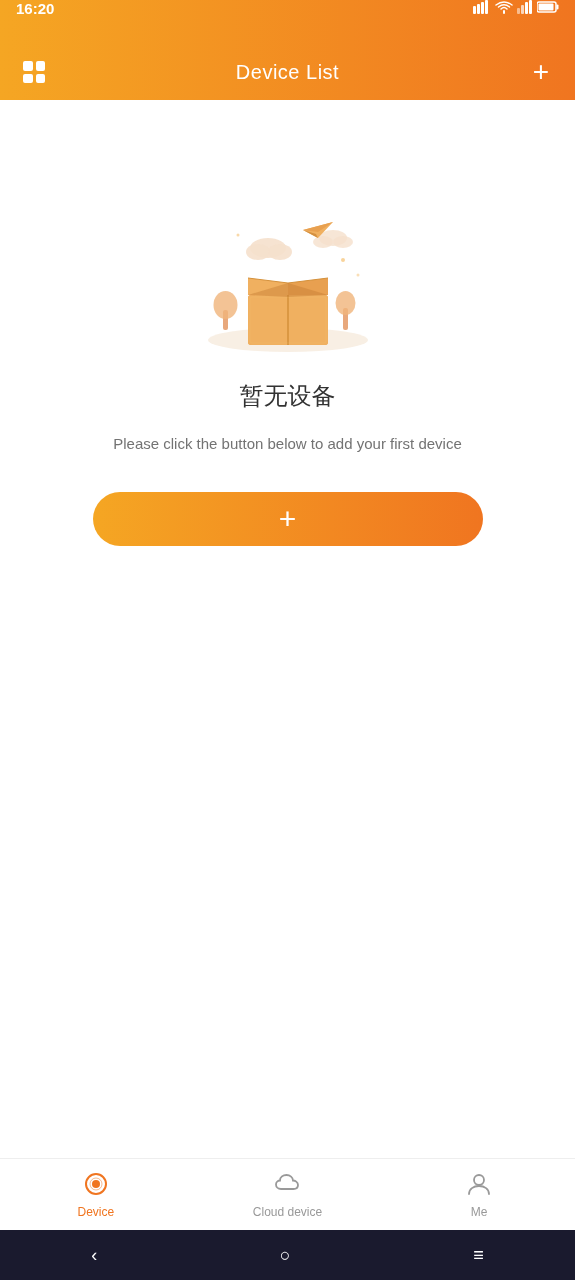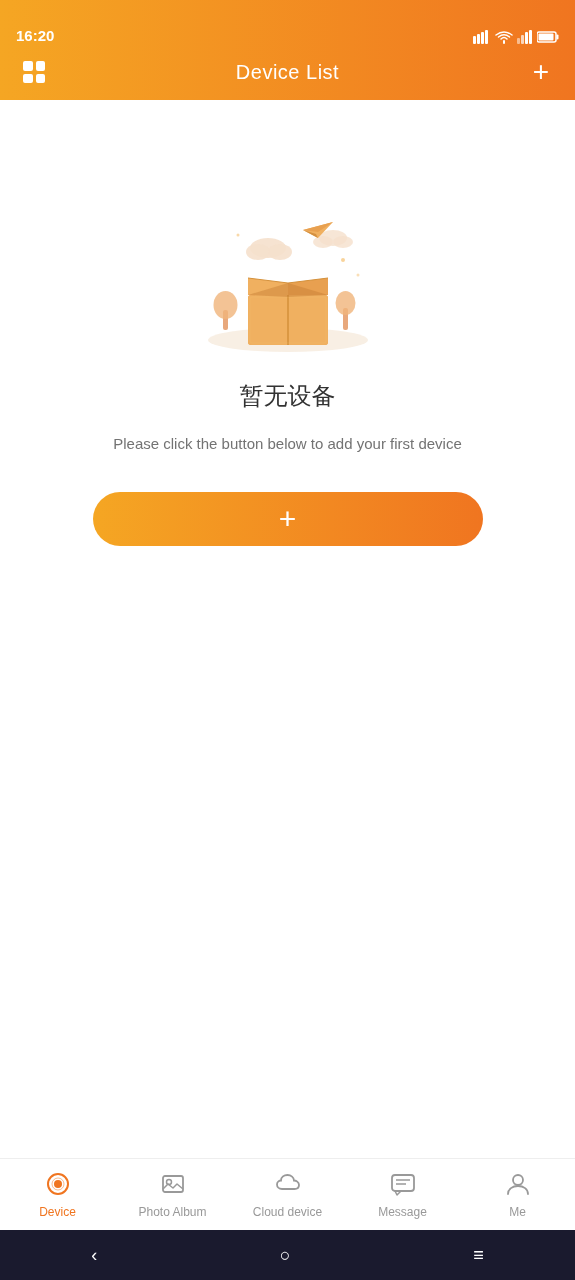--- a/index.html
+++ b/index.html
@@ -12,21 +12,21 @@
       overflow: hidden;
       position: relative;
     }
 
     
     .status-bar {
       width: 100%;
       height: 44px;
       background: linear-gradient(to right, #f5a623, #f07520);
       display: flex;
-      align-items: flex-end;
+      align-items: flex-start;
       justify-content: space-between;
       padding: 0 16px;
     }
     .status-time {
       color: white;
       font-size: 15px;
       font-weight: 600;
     }
     .status-icons {
       display: flex;
@@ -298,51 +298,30 @@
     <div class="nav-icon">
       <svg width="26" height="26" viewBox="0 0 26 26" fill="none">
         <circle cx="13" cy="13" r="10" stroke="#f07520" stroke-width="2" fill="none"></circle>
         <circle cx="13" cy="13" r="4" fill="#f07520"></circle>
         <circle cx="13" cy="13" r="6" stroke="#f07520" stroke-width="1" fill="none" opacity="0.5"></circle>
       </svg>
     </div>
     <span class="nav-label" style="color:#f07520;">Device</span>
   </div>
 
-  <div class="nav-item">
-    <div class="nav-icon">
-      <svg width="26" height="26" viewBox="0 0 26 26" fill="none">
-        <rect x="3" y="5" width="20" height="16" rx="2" stroke="#999" stroke-width="1.8" fill="none"></rect>
-        <circle cx="9" cy="11" r="2.5" stroke="#999" stroke-width="1.5" fill="none"></circle>
-        <path d="M3 18 L8 13 L13 17 L17 13 L23 18" stroke="#999" stroke-width="1.5" fill="none" stroke-linejoin="round"></path>
-      </svg>
-    </div>
-    <span class="nav-label">Photo Album</span>
-  </div>
 
   <div class="nav-item">
     <div class="nav-icon">
       <svg width="26" height="26" viewBox="0 0 26 26" fill="none">
         <path d="M7 18 C4 18 2 16 2 13.5 C2 11 4 9.5 6 9.5 C6 6 9 4 12.5 4 C16 4 19 6.5 19 9.5 C21 9.5 24 11 24 14 C24 17 21.5 18 19.5 18 Z" stroke="#999" stroke-width="1.8" fill="none"></path>
       </svg>
     </div>
     <span class="nav-label">Cloud device</span>
   </div>
 
-  <div class="nav-item">
-    <div class="nav-icon">
-      <svg width="26" height="26" viewBox="0 0 26 26" fill="none">
-        <rect x="2" y="4" width="22" height="16" rx="3" stroke="#999" stroke-width="1.8" fill="none"></rect>
-        <line x1="6" y1="9" x2="20" y2="9" stroke="#999" stroke-width="1.5"></line>
-        <line x1="6" y1="13" x2="16" y2="13" stroke="#999" stroke-width="1.5"></line>
-        <path d="M5 20 L7 24 L11 20" stroke="#999" stroke-width="1.5" fill="none" stroke-linejoin="round"></path>
-      </svg>
-    </div>
-    <span class="nav-label">Message</span>
-  </div>
 
   <div class="nav-item">
     <div class="nav-icon">
       <svg width="26" height="26" viewBox="0 0 26 26" fill="none">
         <circle cx="13" cy="9" r="5" stroke="#999" stroke-width="1.8" fill="none"></circle>
         <path d="M3 23 C3 18 7.5 15 13 15 C18.5 15 23 18 23 23" stroke="#999" stroke-width="1.8" fill="none" stroke-linecap="round"></path>
       </svg>
     </div>
     <span class="nav-label">Me</span>
   </div>

